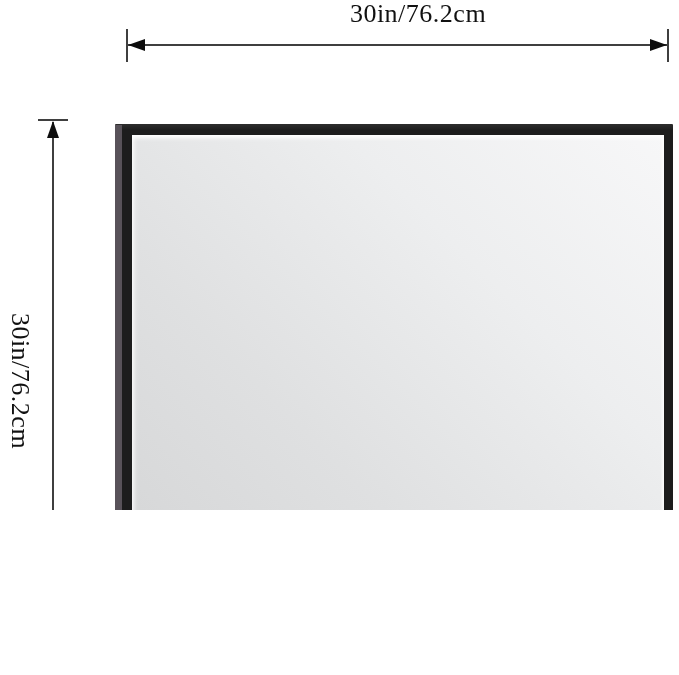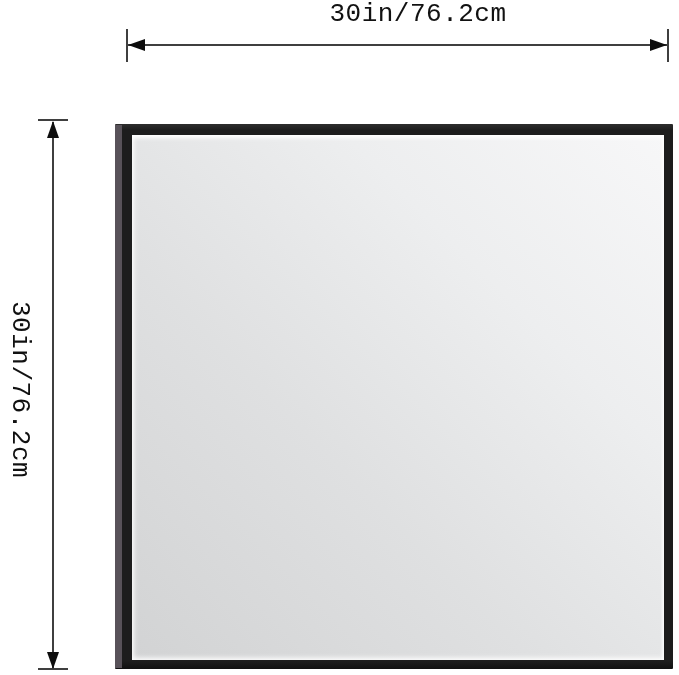--- a/index.html
+++ b/index.html
@@ -3,23 +3,23 @@
 <meta charset="utf-8">
 <style>
   html, body {
     margin: 0;
     padding: 0;
     background: #fff;
   }
   #canvas {
     position: relative;
     width: 679px;
-    height: 675px;
+    height: 510px;
     background: var(--background, #fff);
-    font-family: Liberation Mono, monospace;
+    font-family: Liberation Serif, serif;
     overflow: hidden;
   }
 
   
   .dim-label {
     position: absolute;
     font-size: 26px;
     color: var(--label-text, #111);
     letter-spacing: 0.5px;
     white-space: nowrap;

